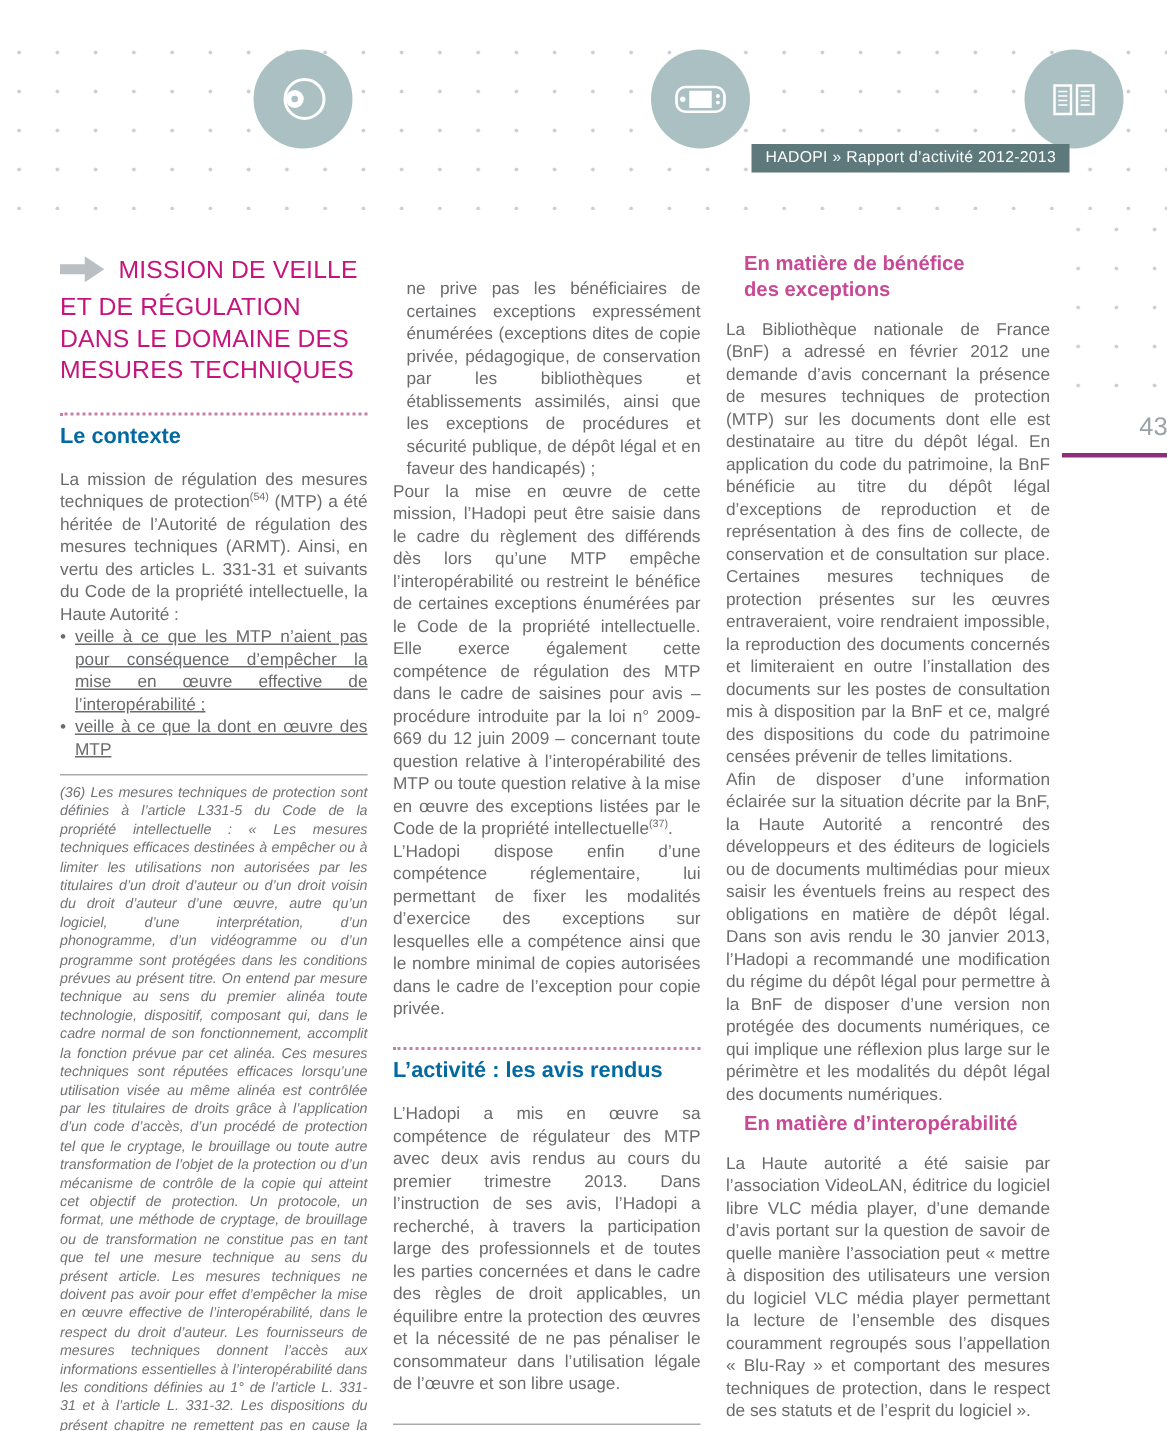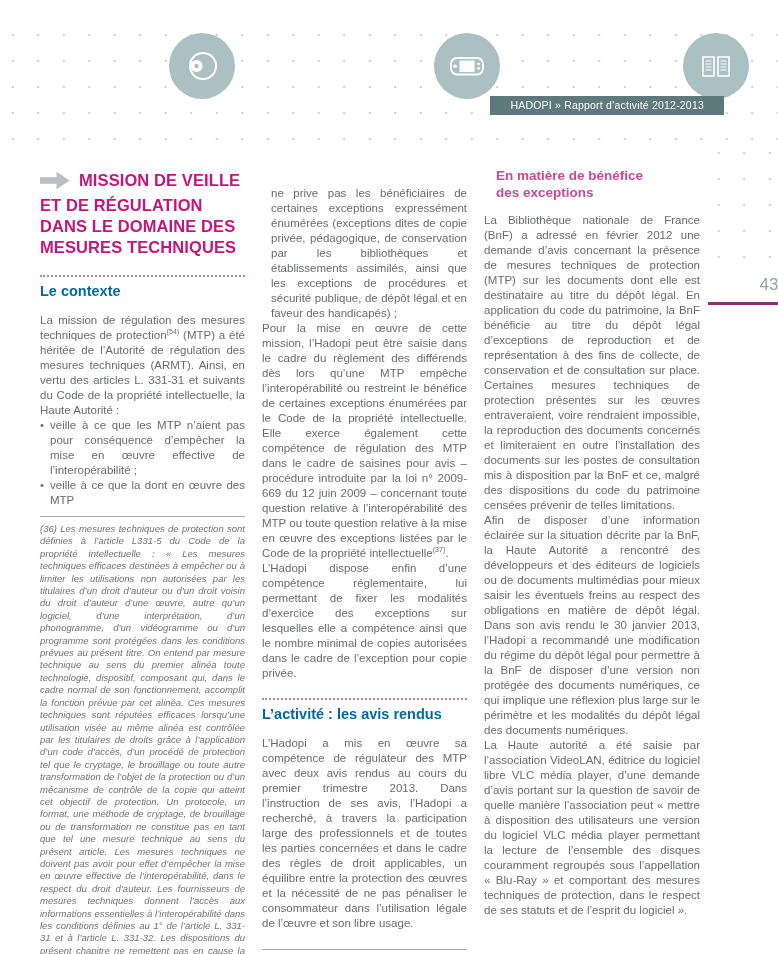--- a/index.html
+++ b/index.html
@@ -18,51 +18,51 @@
   .dots-right{left:706px;top:140px;width:66px;height:128px;}
 
   
   .icon-circle{
     position:absolute;top:33px;width:66px;height:66px;border-radius:50%;
     background:#abc0c3;display:flex;align-items:center;justify-content:center;
   }
   .ic-disc{left:169px;} .ic-console{left:434px;} .ic-book{left:683px;}
 
   .banner{
-    position:absolute;top:96px;right:54px;height:19px;background:#5d797c;
-    color:#fff;font-size:10.5px;line-height:19px;padding:0 20px;letter-spacing:.2px;
+    position:absolute;top:96px;right:65px;height:19px;background:#5d797c;
+    color:#fff;font-size:10.5px;line-height:19px;padding:0 9px;letter-spacing:.2px;
     white-space:nowrap;
   }
   .page-num{
     position:absolute;top:275px;left:740px;width:58px;text-align:center;
     font-size:17px;color:#9aa2a6;
   }
   .accent-line{position:absolute;top:302px;left:708px;width:70px;height:3px;background:#8e2e79;}
 
   
   .content{
     position:absolute;left:40px;top:165px;width:660px;
     display:grid;grid-template-columns:205px 205px 216px;column-gap:17px;
   }
   .col{font-size:11.5px;line-height:15px;color:#6a6b6d;}
   p{margin:0;text-align:justify;}
   .mt13{margin-top:13px;}
 
   h1.main-title{
     margin:5px 0 0 0;color:#c5157c;font-size:16.5px;line-height:21px;
-    font-weight:bold;letter-spacing:.1px;
+    font-weight:normal;letter-spacing:.1px;
   }
   h1 .line{display:block;}
   .arrow-icon{display:inline-block;vertical-align:-4px;margin-right:9px;}
 
   .dotsep{border-top:2px dotted #c77fab;height:0;margin-top:17px;}
   h2.teal{color:#0369a1;font-size:14.5px;line-height:18px;font-weight:bold;margin:5px 0 0 0;}
 
   ul.bullets{margin:0;padding:0;list-style:none;}
-  ul.bullets li{position:relative;padding-left:10px;text-align:justify;}
+  ul.bullets li{position:relative;padding-left:10px;text-align:justify;text-decoration:underline;}
   ul.bullets li::before{content:"\2022";position:absolute;left:0;top:0;}
 
   .hang{padding-left:9px;margin-top:21px;}
 
   .footnote{
     border-top:1px solid #a8abad;padding-top:6px;margin-top:8px;
     font-style:italic;font-size:9.5px;line-height:12.4px;color:#707174;text-align:justify;
   }
   .fn-gap{margin-top:18px;}
 
@@ -138,16 +138,17 @@
     <div class="footnote fn-gap">(37)  Reprenant les préconisations formulées par l’ARMT dans son rapport annuel de l’année 2008, le législateur jugeant « opportun de prévoir [...] une possibilité de saisine pour avis, afin de répondre à une demande réelle de clarification et d’orientation de la part des différents acteurs », a souhaité renforcer le rôle de la Haute Autorité en prévoyant une procédure de saisine pour avis indépendante de toute procédure de règlements de différends.</div>
   </div>
 
   <div class="col">
     <h3 class="pink">
       <span class="line">En matière de bénéfice</span>
       <span class="line">des exceptions</span>
     </h3>
     <p>La Bibliothèque nationale de France (BnF) a adressé en février 2012 une demande d’avis concernant la présence de mesures techniques de protection (MTP) sur les documents dont elle est destinataire au titre du dépôt légal. En application du code du patrimoine, la BnF bénéficie au titre du dépôt légal d’exceptions de reproduction et de représentation à des fins de collecte, de conservation et de consultation sur place. Certaines mesures techniques de protection présentes sur les œuvres entraveraient, voire rendraient impossible, la reproduction des documents concernés et limiteraient en outre l’installation des documents sur les postes de consultation mis à disposition par la BnF et ce, malgré des dispositions du code du patrimoine censées prévenir de telles limitations.</p>
     <p>Afin de disposer d’une information éclairée sur la situation décrite par la BnF, la Haute Autorité a rencontré des développeurs et des éditeurs de logiciels ou de documents multimédias pour mieux saisir les éventuels freins au respect des obligations en matière de dépôt légal. Dans son avis rendu le 30 janvier 2013, l’Hadopi a recommandé une modification du régime du dépôt légal pour permettre à la BnF de disposer d’une version non protégée des documents numériques, ce qui implique une réflexion plus large sur le périmètre et les modalités du dépôt légal des documents numériques.</p>
+    <h3 class="pink h3-second">En matière d’interopérabilité</h3>
     <p>La Haute autorité a été saisie par l’association VideoLAN, éditrice du logiciel libre VLC média player, d’une demande d’avis portant sur la question de savoir de quelle manière l’association peut « mettre à disposition des utilisateurs une version du logiciel VLC média player permettant la lecture de l’ensemble des disques couramment regroupés sous l’appellation « Blu-Ray » et comportant des mesures techniques de protection, dans le respect de ses statuts et de l’esprit du logiciel ».</p>
   </div>
 
 </div>
 
 </body></html>

